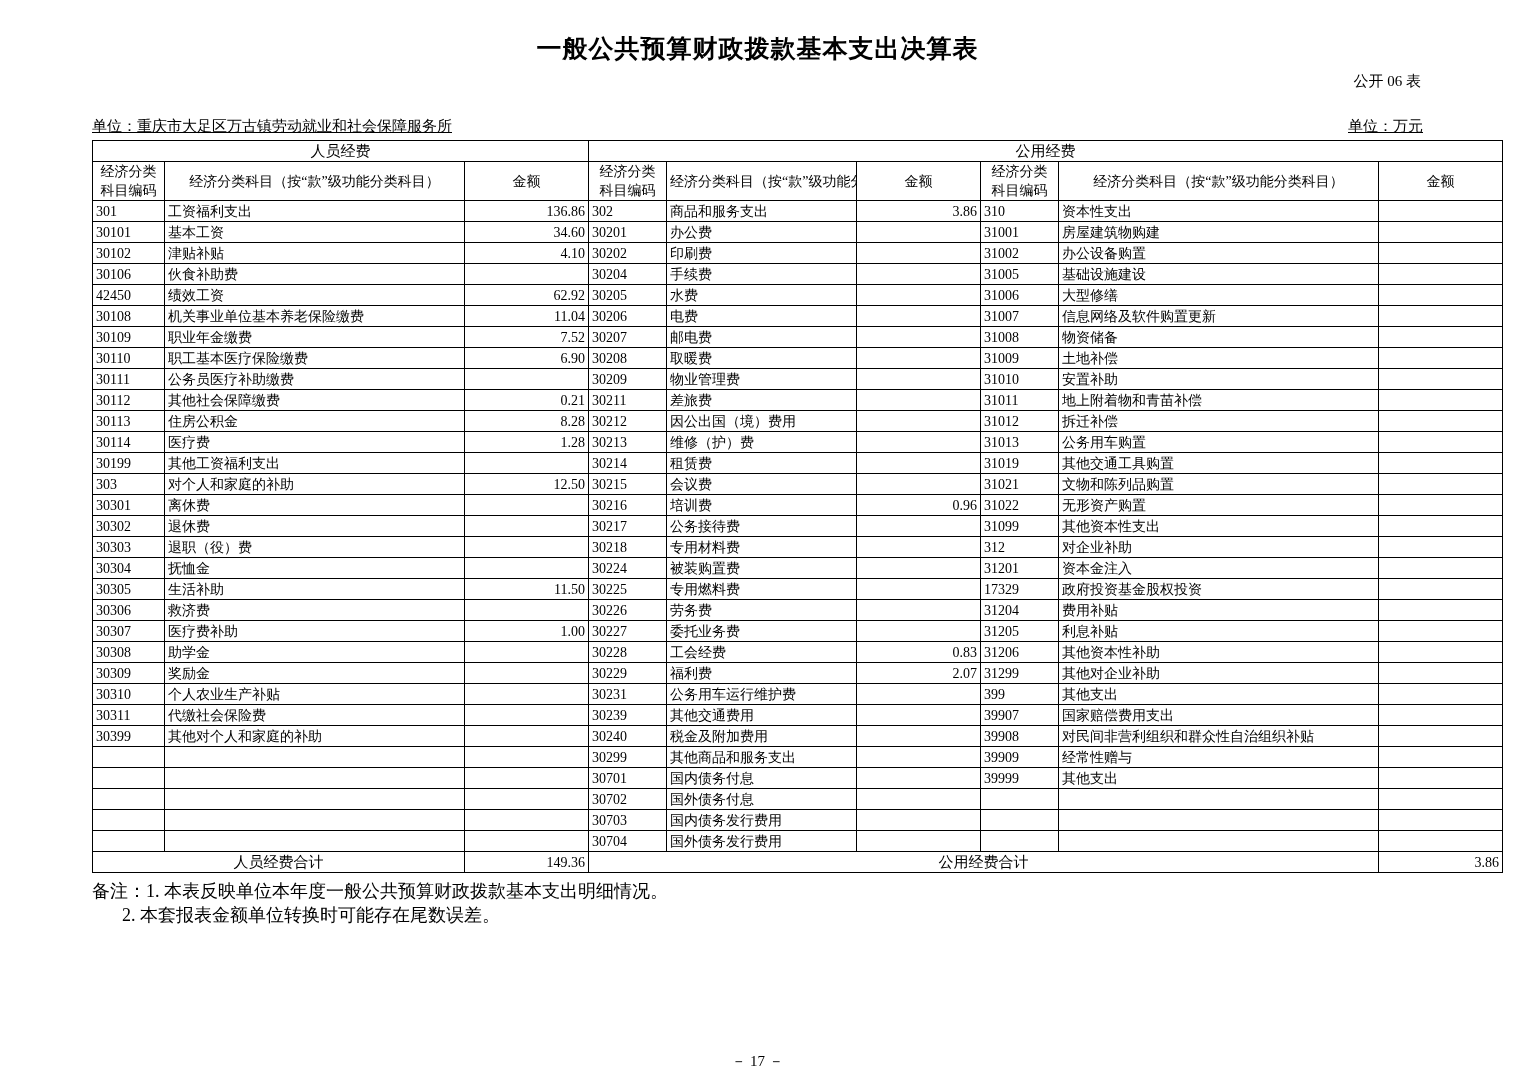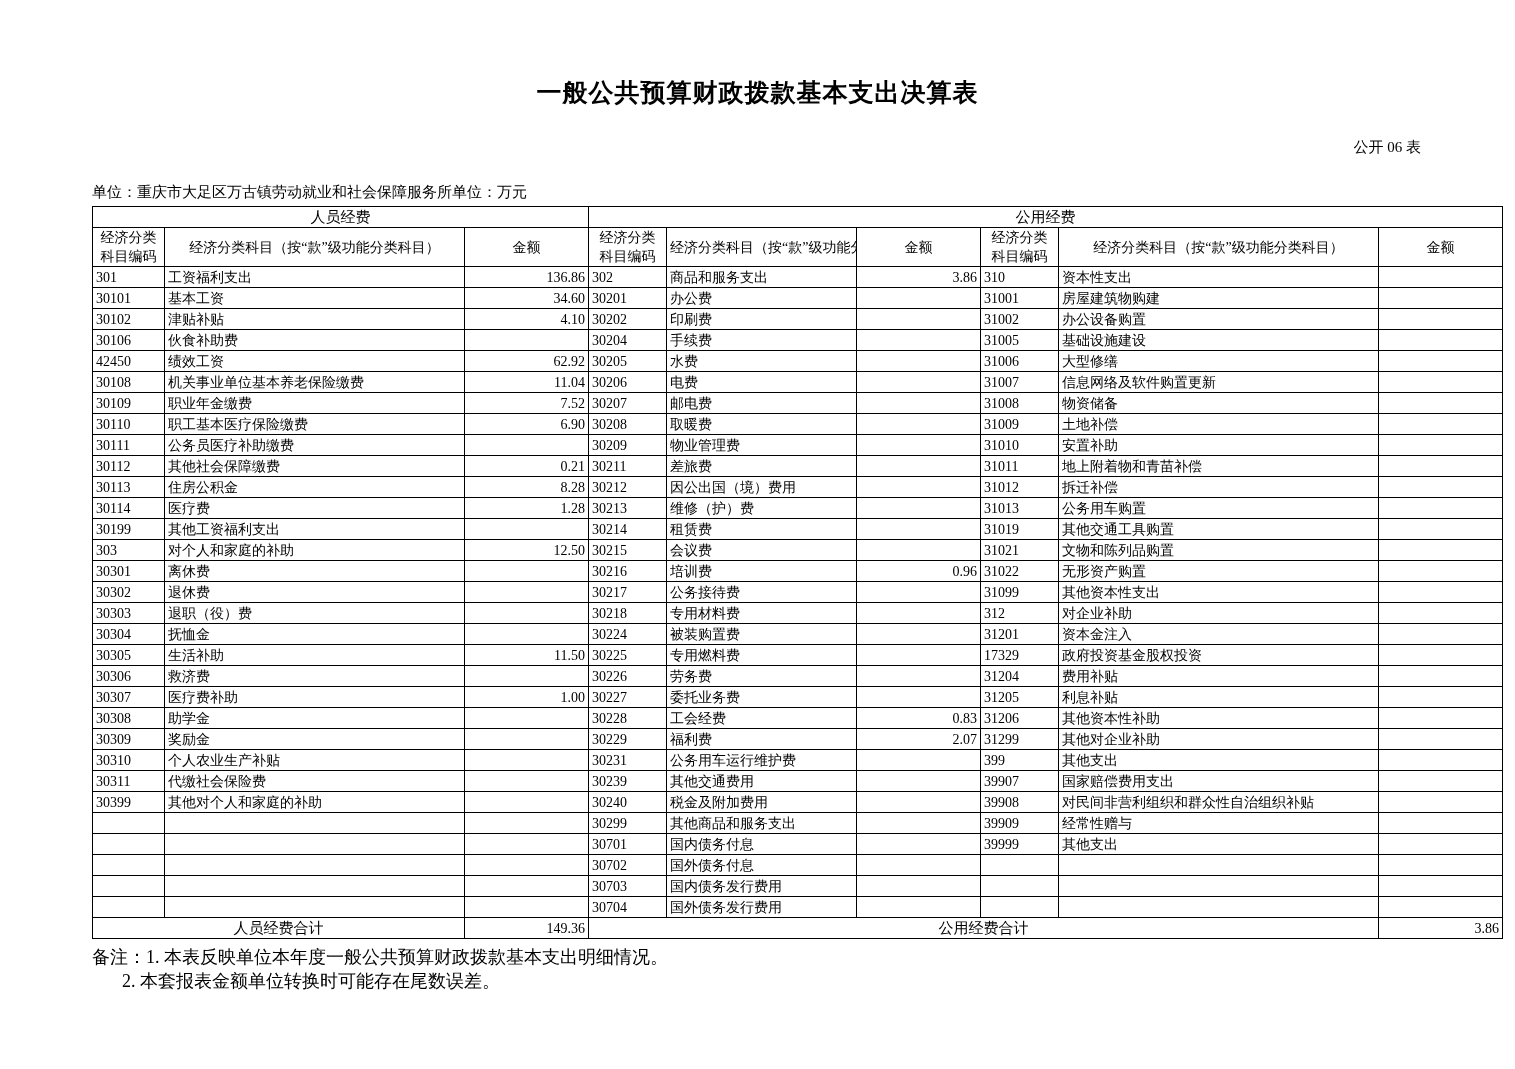--- a/index.html
+++ b/index.html
@@ -20,36 +20,37 @@
     height: 1069px;
     position: relative;
     box-sizing: border-box;
     padding: 0 92px;
   }
   .doc-title {
     text-align: center;
     font-size: 25px;
     font-weight: bold;
     letter-spacing: 1px;
-    margin-top: 76px;
+    margin-top: 32px;
     font-family: "Liberation Sans", "DejaVu Sans", sans-serif;
   }
   .form-code {
     text-align: right;
     font-size: 15px;
-    margin-top: 29px;
+    margin-top: 7px;
     padding-right: 2px;
   }
   .meta-row {
     display: flex;
-    justify-content: flex-start;
+    justify-content: space-between;
     align-items: flex-end;
     font-size: 15px;
     margin-top: 26px;
     margin-bottom: 4px;
+    text-decoration: underline;
   }
   table.main {
     border-collapse: collapse;
     width: 1331px;
     table-layout: fixed;
     font-size: 14px;
   }
   table.main td, table.main th {
     border: 1px solid #000000;
     padding: 0px 3px;

